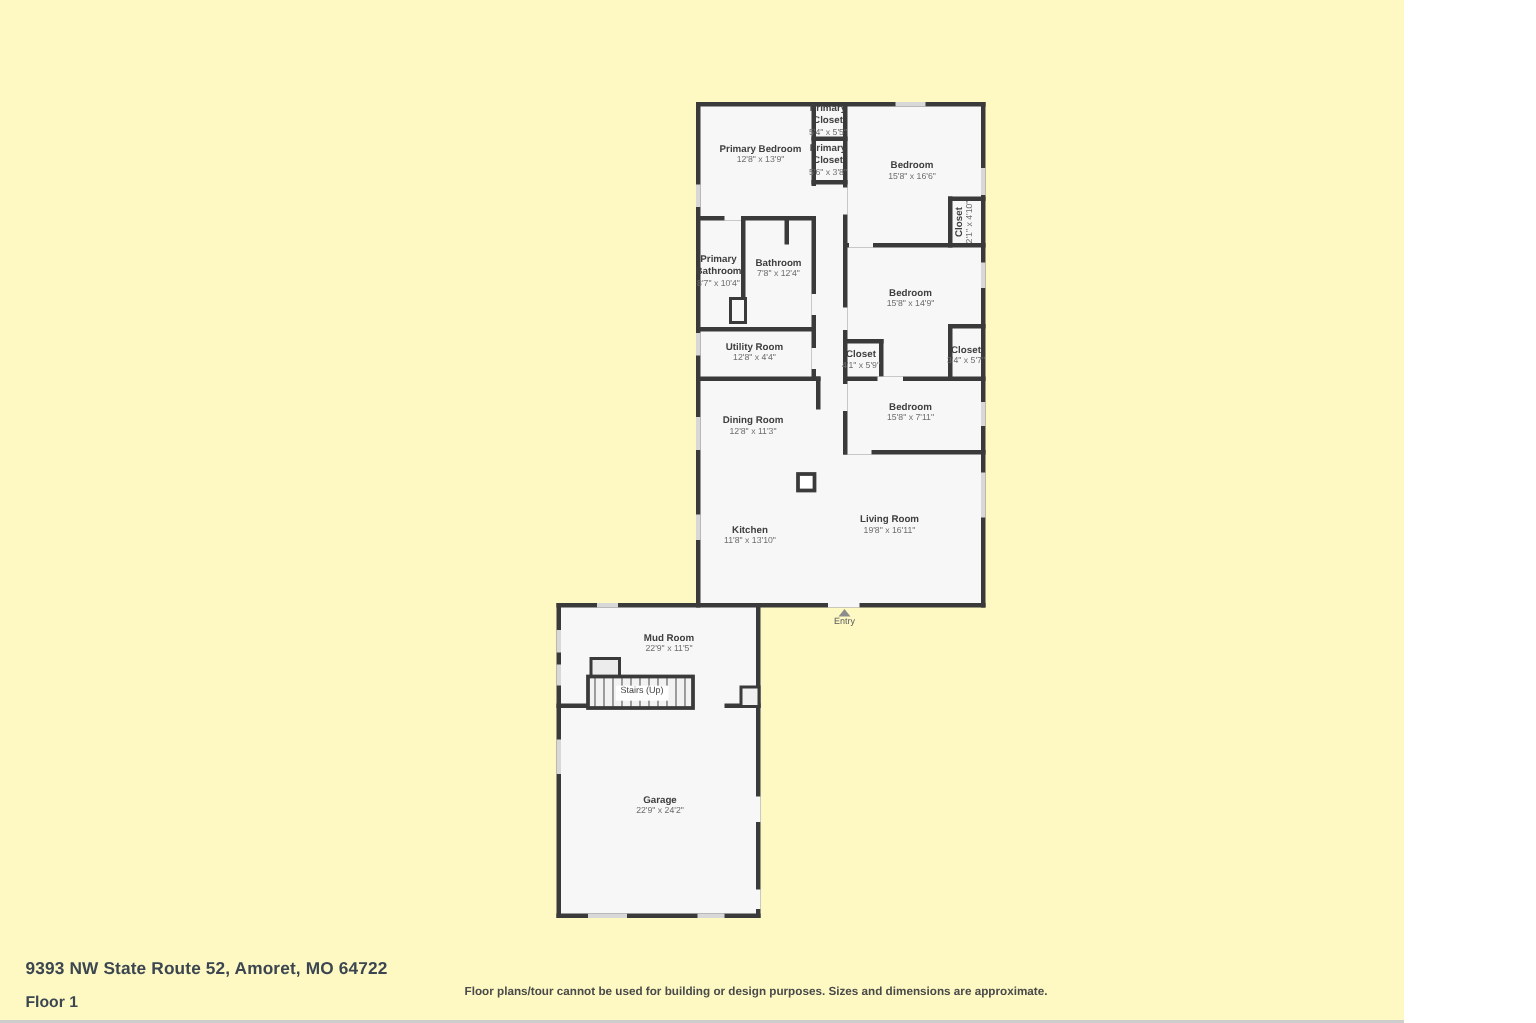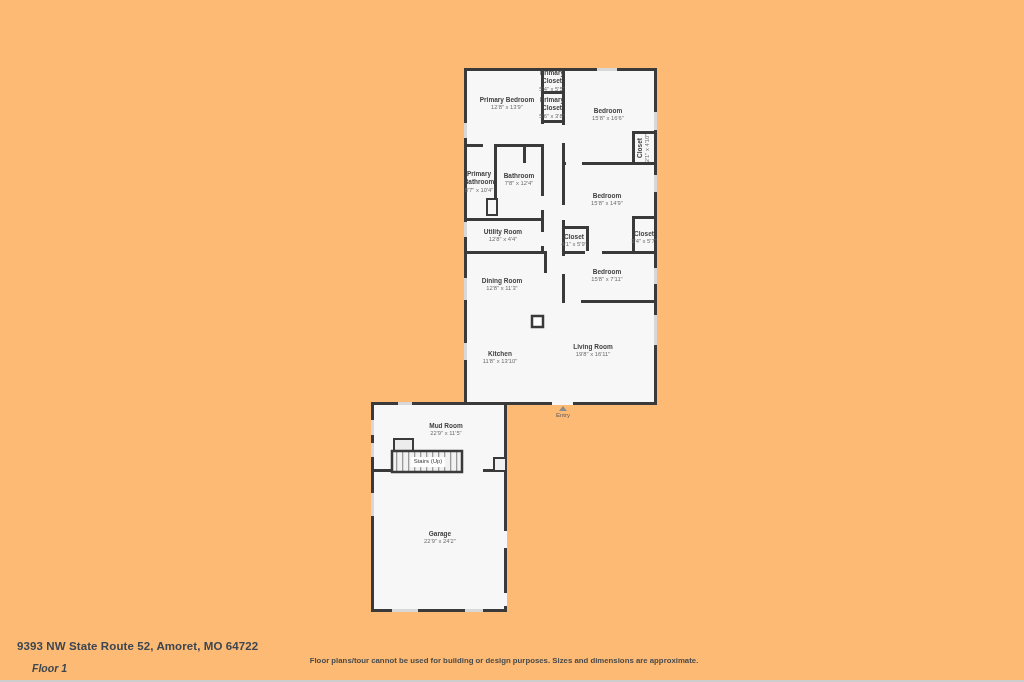--- a/index.html
+++ b/index.html
@@ -1,18 +1,18 @@
 <!DOCTYPE html>
 <html><head>
 <meta charset="utf-8">
 <style>
   * { margin:0; padding:0; box-sizing:border-box; }
   html,body { background:#fff; }
   .screen {
-    position:relative; width:1024px; height:682px; background:#fdba74;
+    position:relative; width:936px; height:682px; background:#fef9c3;
     font-family:"Liberation Sans", sans-serif; overflow:hidden;
     border-bottom:2px solid #cdcdcd;
   }
   .plan-svg { position:absolute; left:0; top:0; }
   .room-label {
     position:absolute; transform:translate(-50%,-50%); text-align:center;
     color:#3f3f3f; font-size:6.5px; font-weight:600; line-height:1.3;
     white-space:nowrap; pointer-events:none;
   }
   .room-label .dims { display:block; font-weight:400; font-size:5.8px; color:#6e6e6e; }
@@ -26,23 +26,22 @@
   .entry-label .tri {
     display:block; width:0; height:0; margin:0 auto 1px auto;
     border-left:4px solid transparent; border-right:4px solid transparent;
     border-bottom:5px solid #8c8c8c;
   }
   .address {
     position:absolute; left:17px; top:640px; font-size:11.5px; font-weight:700;
     color:#3b4650; letter-spacing:0.1px;
   }
   .floor-label {
-    position:absolute; left:32px; top:662px; font-size:10.5px; font-weight:600;
+    position:absolute; left:17px; top:662px; font-size:10.5px; font-weight:600;
     color:#3b4650;
-    font-style:italic;
   }
   .disclaimer {
     position:absolute; left:504px; top:656px; transform:translateX(-50%);
     font-size:7.8px; font-weight:600; color:#4a4a4a; white-space:nowrap;
   }
 </style>
 </head>
 <body>
 
 <div class="screen">

